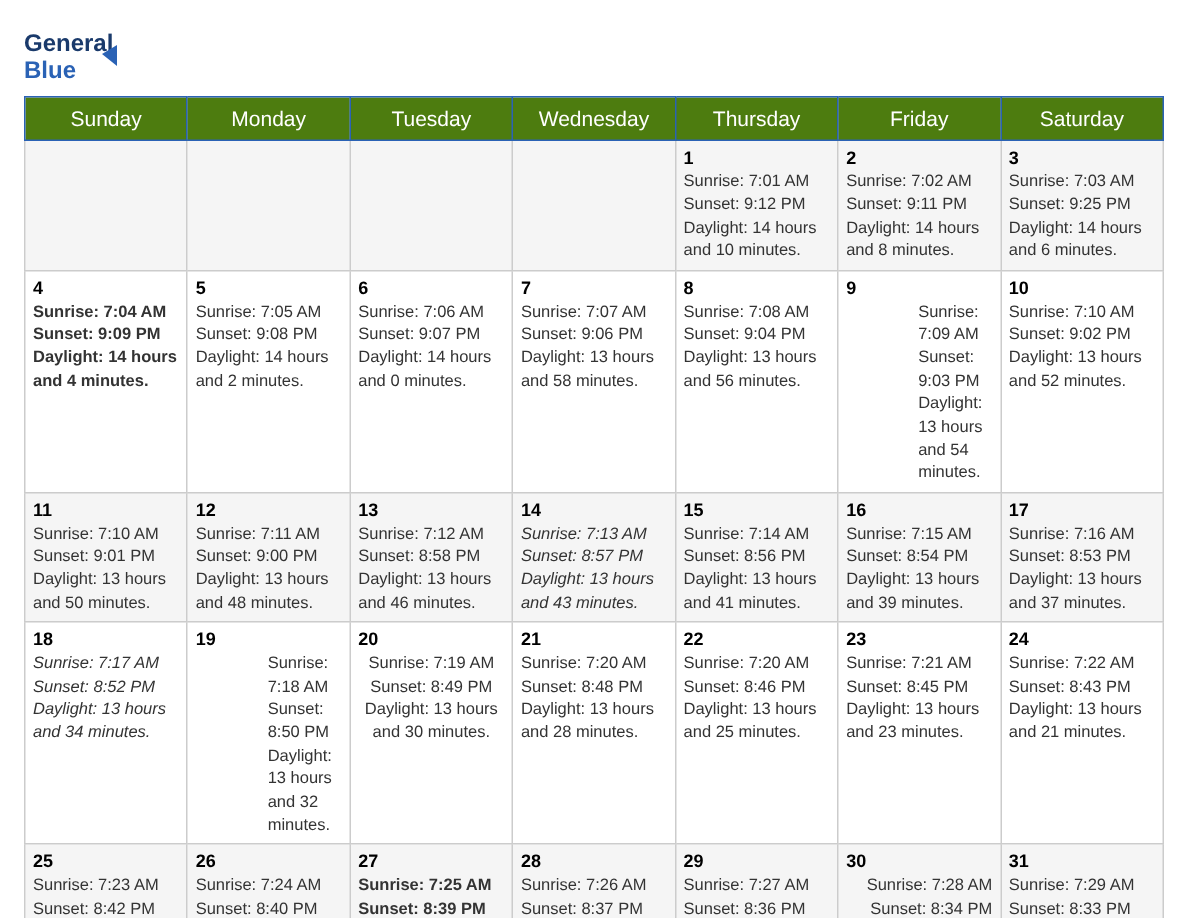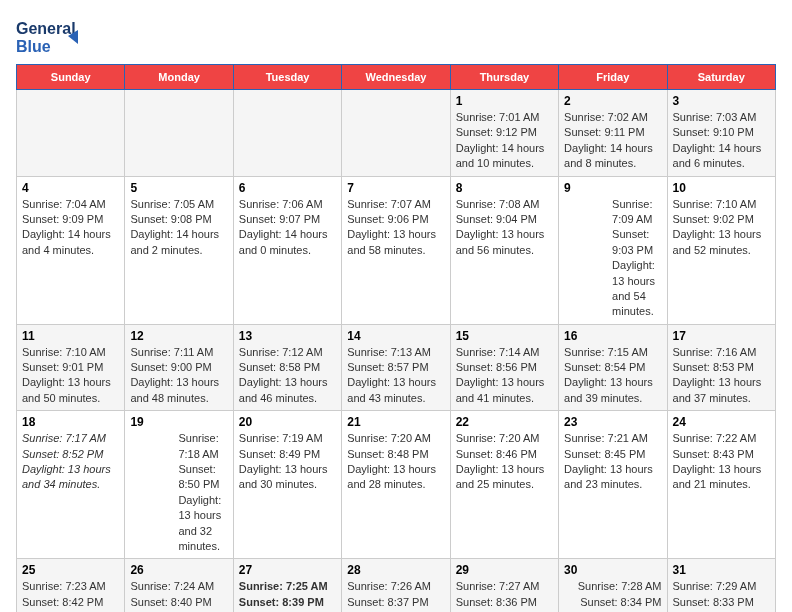--- a/index.html
+++ b/index.html
@@ -33,26 +33,26 @@
       font-size: 16px;
       color: #444;
       font-weight: normal;
     }
     table {
       width: 100%;
       border-collapse: collapse;
       font-size: 11px;
     }
     thead tr th {
-      background-color: #ef4444;
+      background-color: #4d7c0f;
       color: #fff;
       text-align: center;
       padding: 6px 4px;
-      font-size: 11px;
-      font-weight: bold;
+      font-size: 14px;
+      font-weight: normal;
       border: 1px solid #2a62b5;
     }
     tbody tr td {
       border: 1px solid #ccc;
       vertical-align: top;
       padding: 4px 5px;
       width: calc(100% / 7);
       min-height: 80px;
       height: 85px;
     }
@@ -119,29 +119,29 @@
         <td>
           <div class="day-num">2</div>
           <div class="day-info" style="white-space: pre-line;">Sunrise: 7:02 AM
 Sunset: 9:11 PM
 Daylight: 14 hours
 and 8 minutes.</div>
         </td>
         <td>
           <div class="day-num">3</div>
           <div class="day-info" style="white-space: pre-line;">Sunrise: 7:03 AM
-Sunset: 9:10 PM
+Sunset: 9:25 PM
 Daylight: 14 hours
 and 6 minutes.</div>
         </td>
       </tr>
       <tr>
         <td>
           <div class="day-num">4</div>
-          <div class="day-info" style="white-space: pre-line;">Sunrise: 7:04 AM
+          <div class="day-info" style="white-space: pre-line; font-weight: bold;">Sunrise: 7:04 AM
 Sunset: 9:09 PM
 Daylight: 14 hours
 and 4 minutes.</div>
         </td>
         <td>
           <div class="day-num">5</div>
           <div class="day-info" style="white-space: pre-line;">Sunrise: 7:05 AM
 Sunset: 9:08 PM
 Daylight: 14 hours
 and 2 minutes.</div>
@@ -199,21 +199,21 @@
         </td>
         <td>
           <div class="day-num">13</div>
           <div class="day-info" style="white-space: pre-line;">Sunrise: 7:12 AM
 Sunset: 8:58 PM
 Daylight: 13 hours
 and 46 minutes.</div>
         </td>
         <td>
           <div class="day-num">14</div>
-          <div class="day-info" style="white-space: pre-line;">Sunrise: 7:13 AM
+          <div class="day-info" style="white-space: pre-line; font-style: italic;">Sunrise: 7:13 AM
 Sunset: 8:57 PM
 Daylight: 13 hours
 and 43 minutes.</div>
         </td>
         <td>
           <div class="day-num">15</div>
           <div class="day-info" style="white-space: pre-line;">Sunrise: 7:14 AM
 Sunset: 8:56 PM
 Daylight: 13 hours
 and 41 minutes.</div>
@@ -243,21 +243,21 @@
         </td>
         <td>
           <div class="day-num">19</div>
           <div class="day-info" style="white-space: pre-line; margin-left: 48px;">Sunrise: 7:18 AM
 Sunset: 8:50 PM
 Daylight: 13 hours
 and 32 minutes.</div>
         </td>
         <td>
           <div class="day-num">20</div>
-          <div class="day-info" style="white-space: pre-line;">Sunrise: 7:19 AM
+          <div class="day-info" style="white-space: pre-line; text-align: center;">Sunrise: 7:19 AM
 Sunset: 8:49 PM
 Daylight: 13 hours
 and 30 minutes.</div>
         </td>
         <td>
           <div class="day-num">21</div>
           <div class="day-info" style="white-space: pre-line;">Sunrise: 7:20 AM
 Sunset: 8:48 PM
 Daylight: 13 hours
 and 28 minutes.</div>

